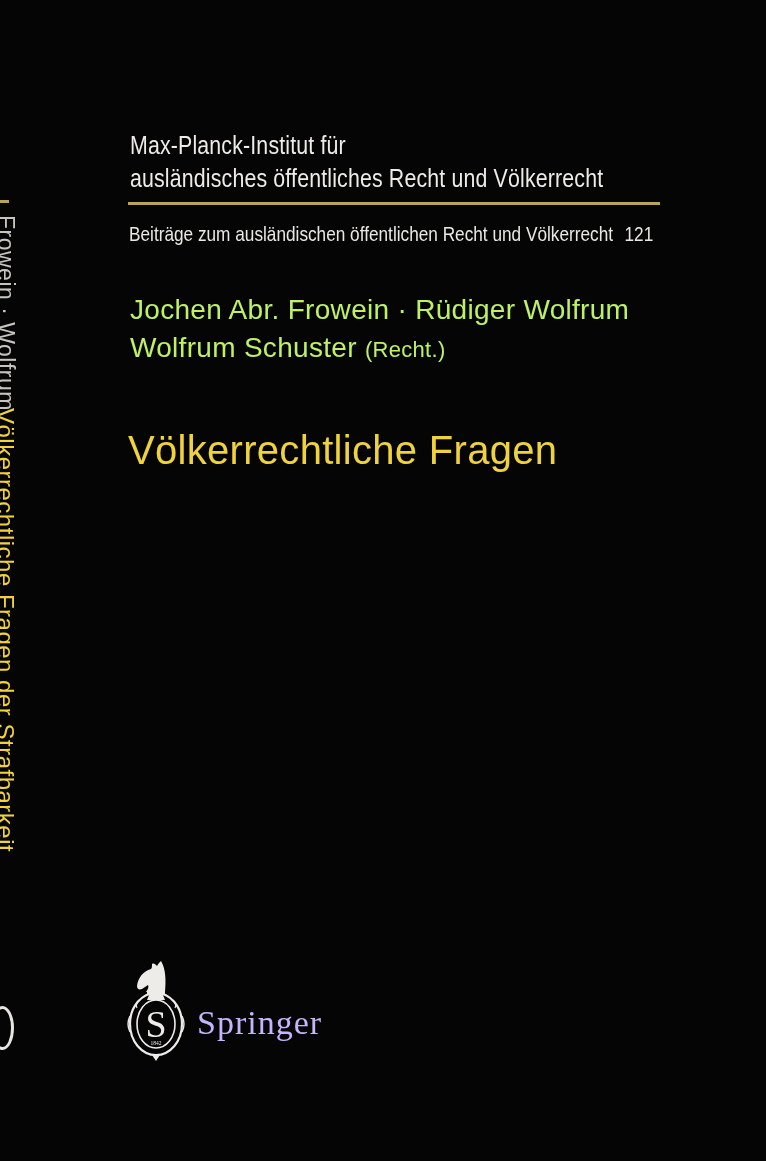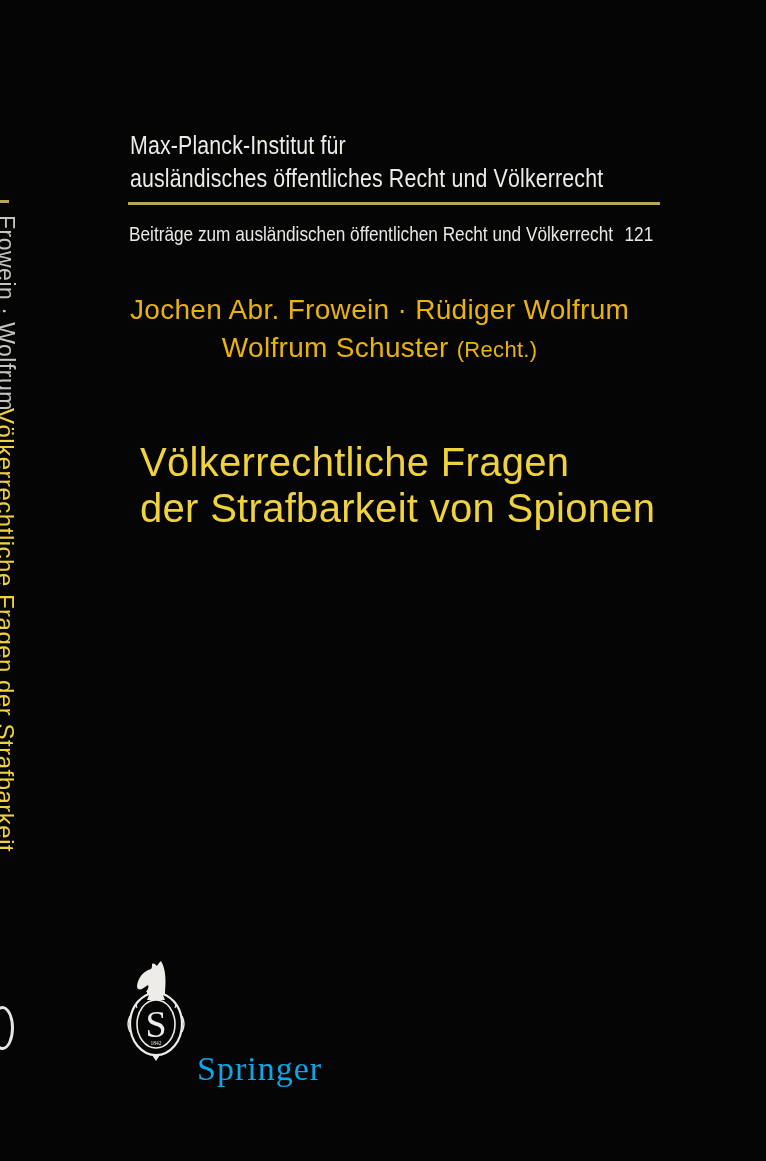--- a/index.html
+++ b/index.html
@@ -44,53 +44,51 @@
     white-space: nowrap;
     transform: scaleX(0.82);
     transform-origin: 0 0;
   }
   .series-num { margin-left: 14px; }
 
   
   .authors {
     position: absolute;
     left: 130px; top: 291px;
-    color: #eab308;
+    color: #bef264;
     font-size: 28px;
     line-height: 38px;
     letter-spacing: 0.3px;
     white-space: nowrap;
-    text-align: center;
   }
   .hrsg { font-size: 22px; }
 
   
   .title {
     position: absolute;
     left: 128px; top: 427px;
     color: #F0D23C;
     font-size: 40px;
     line-height: 46px;
     font-weight: 400;
     letter-spacing: 0.3px;
-    margin: 12px;
+    margin: 0;
     white-space: nowrap;
   }
 
   
   .emblem { position: absolute; left: 127px; top: 960px; }
   .publisher-name {
     position: absolute;
     left: 197px; top: 1004px;
-    color: #0ea5e9;
+    color: #c4b5fd;
     font-family: "Liberation Serif", serif;
     font-size: 34px;
     letter-spacing: 1px;
     white-space: nowrap;
-    margin-top: 46px;
   }
 
   
   .spine-dash {
     position: absolute;
     left: 0; top: 200px;
     width: 9px; height: 3px;
     background: #B9A558;
   }
   .spine-rot {
@@ -144,21 +142,20 @@
   <div class="authors">
     <div>Jochen Abr. Frowein · Rüdiger Wolfrum</div>
     <div>
       <span>Wolfrum Schuster</span>
       <span class="hrsg">(Recht.)</span>
     </div>
   </div>
 
   <h1 class="title">
     <div>Völkerrechtliche Fragen</div>
-    <div>der Strafbarkeit von Spionen</div>
   </h1>
 
   <div>
     <svg class="emblem" width="58" height="102" viewBox="0 0 58 102" aria-hidden="true">
       <g fill="none" stroke="#EDECE8">
         <ellipse cx="29" cy="64" rx="26" ry="31" stroke-width="2.2"></ellipse>
         <ellipse cx="29" cy="64" rx="19" ry="24" stroke-width="1.6"></ellipse>
         <path d="M3 56 q-4 8 0 16" stroke-width="1.4"></path>
         <path d="M55 56 q4 8 0 16" stroke-width="1.4"></path>
         <path d="M12 40 q-4 4 -2 8" stroke-width="1.2"></path>

